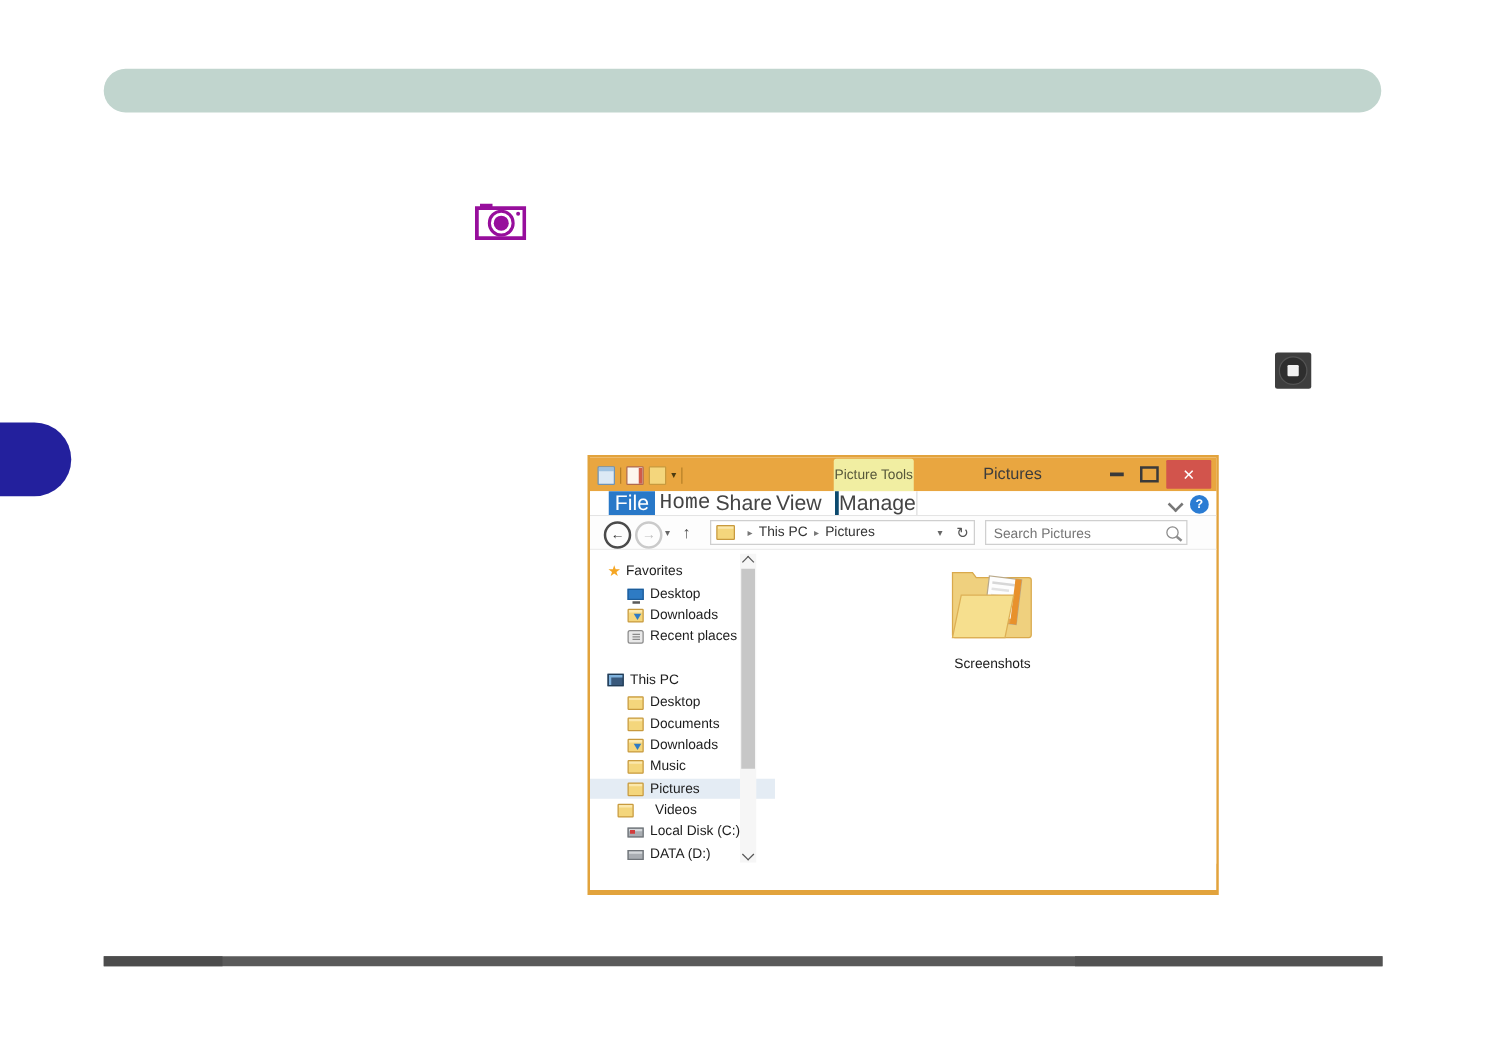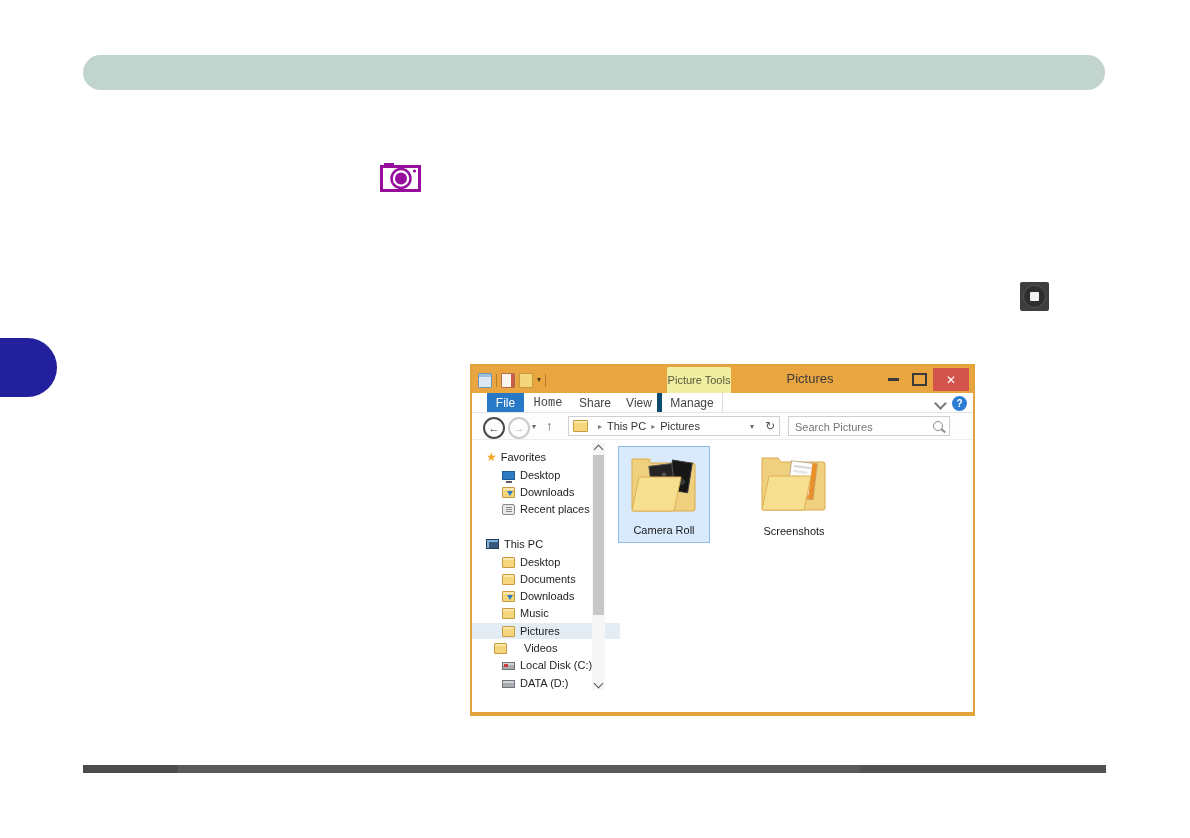--- a/index.html
+++ b/index.html
@@ -37,26 +37,26 @@
             border-radius:2px 2px 0 0;display:flex;align-items:center;justify-content:center;
             font-size:11px;color:#57573a;}
   .win-title{position:absolute;left:288px;top:5px;width:100px;text-align:center;font-size:13px;color:#3c3c3c;}
   .cap-min{position:absolute;left:416px;top:12px;width:11px;height:3px;background:#3a3a3a;}
   .cap-max{position:absolute;left:440px;top:7px;width:11px;height:9px;border:2px solid #3a3a3a;background:transparent;}
   .cap-close{position:absolute;left:461px;top:2px;width:36px;height:23px;background:#d2544c;border-radius:1px;
              display:flex;align-items:center;justify-content:center;color:#fff;font-size:12px;}
 
   .ribbonrow{position:absolute;left:0;top:27px;width:501px;height:20px;background:#fff;border-bottom:1px solid #e4e4e4;box-sizing:border-box;}
   .tab{position:absolute;top:0;height:19px;display:flex;align-items:center;justify-content:center;
-       font-size:12px;color:#444;}
+       font-size:17px;color:#444;}
   .tab-file{left:15px;width:37px;background:#2878c8;color:#fff;}
   .tab-home{left:58px;width:36px;font-family:Liberation Mono, monospace;}
   .tab-share{left:104px;width:38px;}
   .tab-view{left:150px;width:34px;text-align:center;}
-  .tab-manage{left:185px;width:66px;border-left:5px solid #0c4a6e;border-right:1px solid #ddd;box-sizing:border-box;}
+  .tab-manage{left:196px;width:66px;border-left:3px solid #0c4a6e;border-right:1px solid #ddd;box-sizing:border-box;}
   .ribbon-collapse{position:absolute;left:464px;top:6px;width:7px;height:7px;
                    border-right:2px solid #777;border-bottom:2px solid #777;transform:rotate(45deg);}
   .help-btn{position:absolute;left:480px;top:3px;width:15px;height:15px;border-radius:50%;background:#2b7cd3;
             color:#fff;font-size:10px;font-weight:bold;display:flex;align-items:center;justify-content:center;}
 
   .addrrow{position:absolute;left:0;top:47px;width:501px;height:27px;background:#fdfdfd;border-bottom:1px solid #ededed;box-sizing:border-box;}
   .navbtn{position:absolute;top:4px;width:18px;height:18px;border-radius:50%;display:flex;align-items:center;justify-content:center;font-size:11px;}
   .btn-back{left:11px;border:2px solid #4a4a4a;color:#333;}
   .btn-fwd{left:36px;border:2px solid #cacaca;color:#c0c0c0;}
   .addr-caret{position:absolute;left:60px;top:9px;font-size:8px;color:#666;}
@@ -241,37 +241,20 @@
           <span class="nic ic-drive"></span>
           <span class="nav-label">DATA (D:)</span>
         </div>
 
         <div class="scrollbar">
           <div class="sb-up"></div>
           <div class="sb-thumb"></div>
           <div class="sb-down"></div>
         </div>
 
-        <div class="tile tile-cam sel">
-          <svg class="foldersvg" width="70" height="62" viewBox="0 0 70 62">
-            <path d="M3 10 h17 l3 -5 h0 z" fill="#efd07e"></path>
-            <path d="M3 6 h16 l3 4 h42 a2 2 0 0 1 2 2 v44 a2 2 0 0 1 -2 2 h-59 a2 2 0 0 1 -2 -2 z" fill="#efd07e" stroke="#d9a94c"></path>
-            <g transform="rotate(9 48 30)">
-              <rect x="40" y="8" width="20" height="30" fill="#161616" stroke="#3d3d3d"></rect>
-              <ellipse cx="50" cy="28" rx="6" ry="4" fill="#555" opacity="0.55"></ellipse>
-            </g>
-            <g transform="rotate(-7 32 30)">
-              <rect x="22" y="12" width="23" height="34" fill="#242424" stroke="#575757"></rect>
-              <ellipse cx="31" cy="36" rx="5.5" ry="4" fill="#666" opacity="0.55"></ellipse>
-              <circle cx="36" cy="22" r="2" fill="#777" opacity="0.6"></circle>
-            </g>
-            <path d="M3 58 L10 24 L52 24 L45 58 Z" fill="#f6df8e" stroke="#ddb055"></path>
-          </svg>
-          <div class="tile-label">Camera Roll</div>
-        </div>
 
         <div class="tile tile-shot">
           <svg class="foldersvg" width="70" height="62" viewBox="0 0 70 62">
             <path d="M3 6 h16 l3 4 h42 a2 2 0 0 1 2 2 v44 a2 2 0 0 1 -2 2 h-59 a2 2 0 0 1 -2 -2 z" fill="#efd07e" stroke="#d9a94c"></path>
             <g transform="rotate(7 42 30)">
               <rect x="30" y="10" width="26" height="36" fill="#fdfdfd" stroke="#b9a98a"></rect>
               <rect x="33" y="14" width="18" height="2" fill="#d7d7d7"></rect>
               <rect x="33" y="19" width="14" height="2" fill="#e2e2e2"></rect>
               <rect x="33" y="24" width="16" height="2" fill="#e2e2e2"></rect>
               <rect x="51" y="10" width="5" height="36" fill="#e8912c"></rect>

